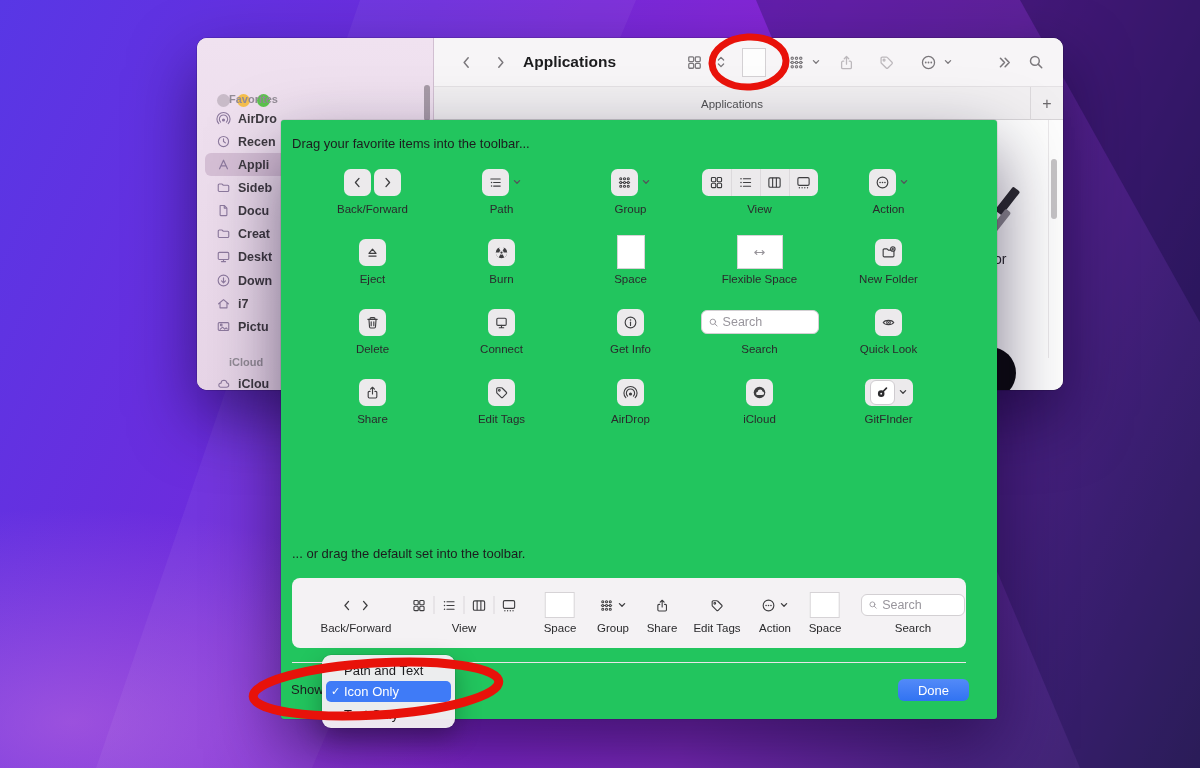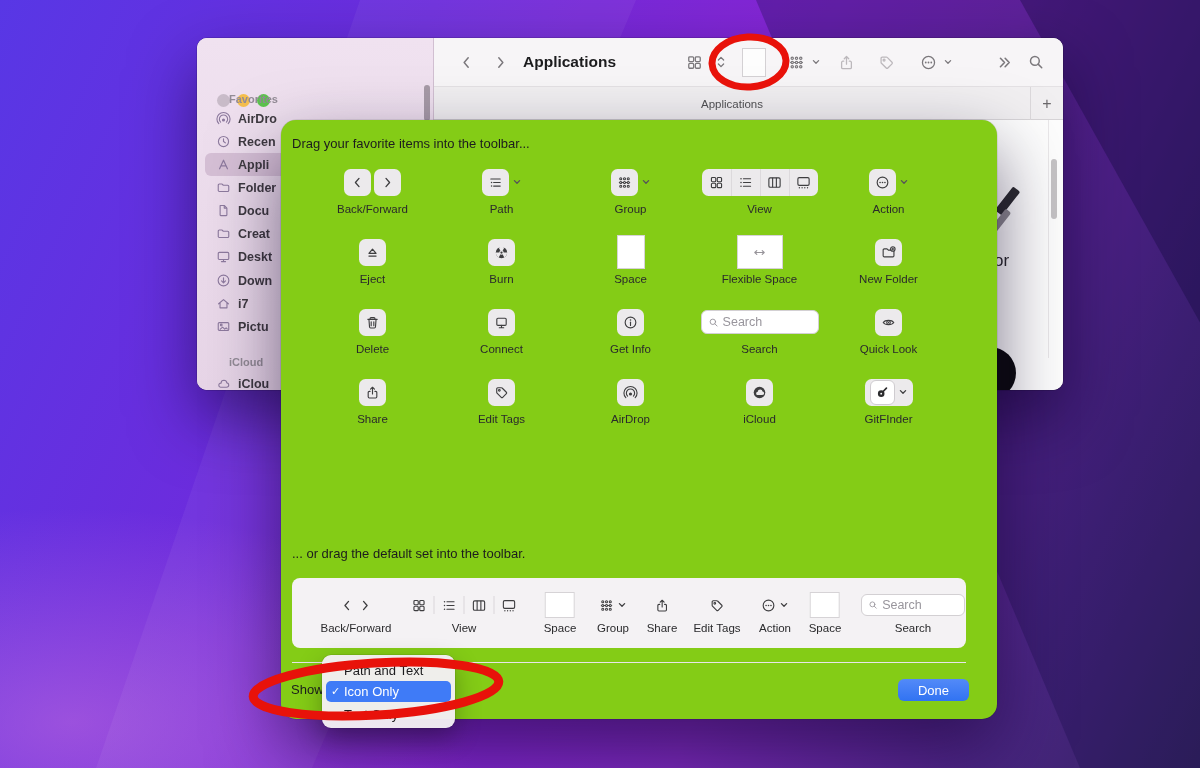--- a/index.html
+++ b/index.html
@@ -50,26 +50,26 @@
   #newtab { position:absolute; left:596px; top:0; width:33px; height:33px; border-left:1px solid #dbd8db;
     display:flex; align-items:center; justify-content:center; font-size:16px; color:#6b686b; }
 
   #content { position:absolute; left:237px; top:82px; width:629px; height:270px;
     background:#fdfdfd; border-radius:0 0 10px 0; overflow:hidden; }
   #c-vline { position:absolute; left:614px; top:0; width:1px; height:238px; background:#e9e7e9; }
   #c-vscroll { position:absolute; left:617px; top:39px; width:6px; height:60px; border-radius:3px; background:#c5c3c5; }
   #c-tool { position:absolute; left:561px; top:62px; width:26px; height:64px; }
   #c-tool .bar1 { position:absolute; left:8px; top:4px; width:9px; height:30px; background:#2c2c30; border-radius:2px; transform:rotate(38deg); }
   #c-tool .bar2 { position:absolute; left:2px; top:26px; width:7px; height:26px; background:#8d8a90; border-radius:2px; transform:rotate(38deg); }
-  #c-or { position:absolute; left:560px; top:131px; font-size:17px; color:#2a2a2c; }
+  #c-or { position:absolute; left:560px; top:131px; font-size:14px; color:#2a2a2c; }
   #c-disc { position:absolute; left:530px; top:227px; width:52px; height:52px; border-radius:50%; background:#0b0b0d; }
 
   
   #sheet { position:absolute; left:281px; top:120px; width:716px; height:599px;
-    background:#84cc16; border-radius:15px;
+    background:#22c55e; border-radius:3px;
     box-shadow:0 0 0 .5px rgba(0,0,0,.15), 0 30px 70px rgba(15,0,40,.55); }
   #sheet-title { position:absolute; left:11px; top:16px; font-size:13px; color:#1c1c1e; }
   #sheet-grid { position:absolute; left:27px; top:42px; width:645px;
     display:grid; grid-template-columns:repeat(5,129px); grid-auto-rows:70px; }
   .cell { display:flex; flex-direction:column; align-items:center; }
   .ico-area { height:40px; display:flex; align-items:center; justify-content:center; gap:3px; color:#3e3e40; }
   .lbl { font-size:11.5px; color:#2a2a2c; margin-top:1px; white-space:nowrap; }
   .gbtn { width:27px; height:27px; border-radius:6.5px; background:#eceaec;
     display:flex; align-items:center; justify-content:center; color:#3e3e40; }
   .chev-out { color:#55525a; display:flex; align-items:center; }
@@ -316,21 +316,21 @@
     <div class="sb-row sel" style="top:115px">
         <svg class="ic16" width="15" height="15" viewBox="0 0 16 16">
           <use href="#i-apps"></use>
         </svg>
         <span>Appli</span>
       </div>
     <div class="sb-row" style="top:138px">
         <svg class="ic16" width="15" height="15" viewBox="0 0 16 16">
           <use href="#i-folder"></use>
         </svg>
-        <span>Folder</span>
+        <span>Sideb</span>
       </div>
     <div class="sb-row" style="top:161px">
         <svg class="ic16" width="15" height="15" viewBox="0 0 16 16">
           <use href="#i-doc"></use>
         </svg>
         <span>Docu</span>
       </div>
     <div class="sb-row" style="top:184px">
         <svg class="ic16" width="15" height="15" viewBox="0 0 16 16">
           <use href="#i-folder"></use>

